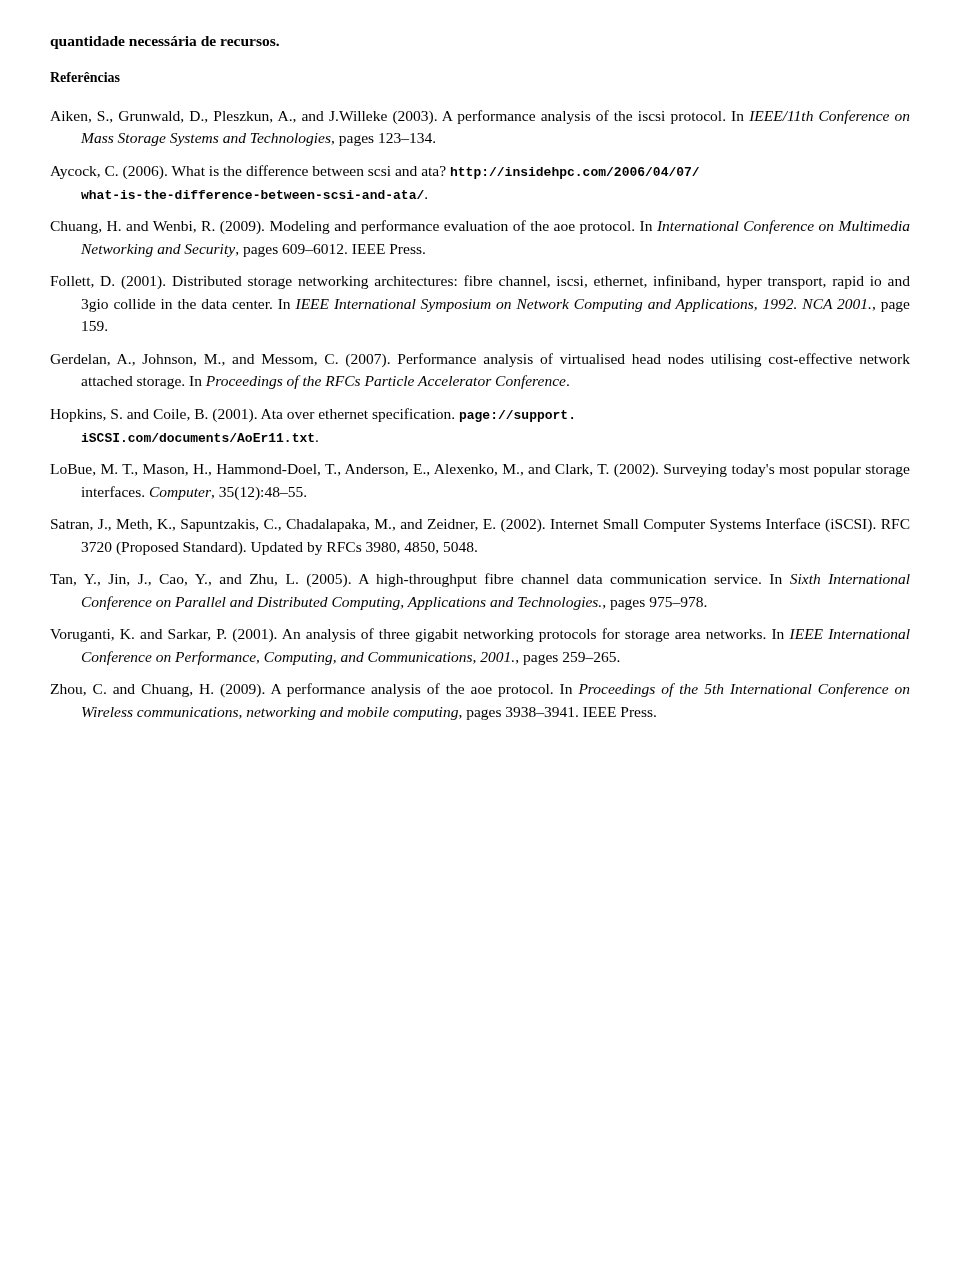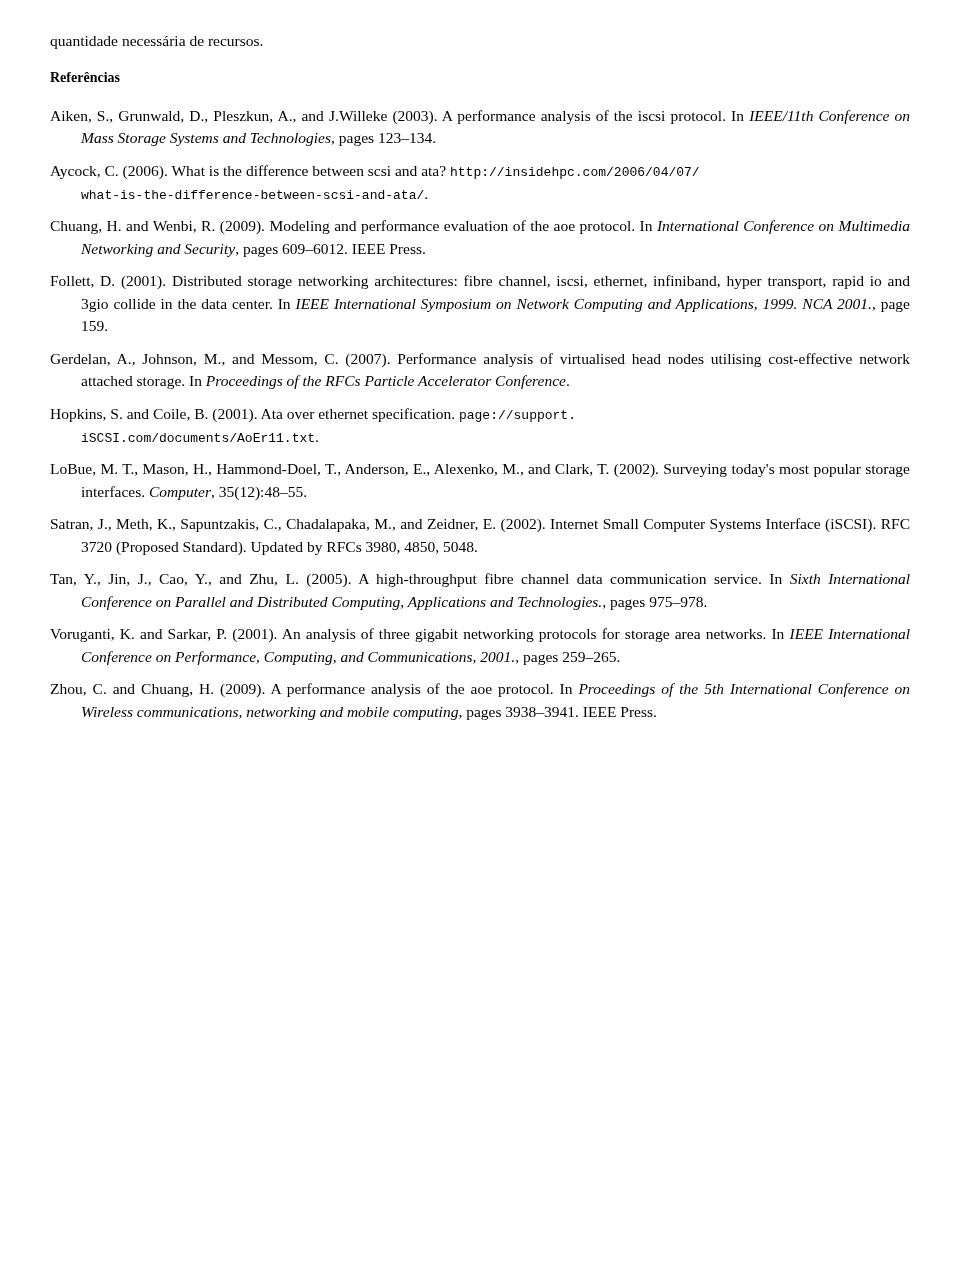--- a/index.html
+++ b/index.html
@@ -15,20 +15,21 @@
       line-height: 1.45;
       color: #000000;
       padding: 30px 50px 40px 50px;
       max-width: 960px;
       margin: 0 auto;
     }
 
     .intro-line {
       margin-bottom: 16px;
       text-align: justify;
+      font-weight: bold;
     }
 
     h2.references {
       font-size: 14px;
       font-weight: bold;
       margin-bottom: 16px;
       margin-top: 10px;
     }
 
     .ref-entry {
@@ -39,20 +40,21 @@
     }
 
     em {
       font-style: italic;
     }
 
     .block-url {
       font-family: "Courier New", Courier, monospace;
       font-size: 13px;
       word-break: break-all;
+      font-weight: bold;
     }
   </style>
 </head>
 <body>
 
 <div class="intro-line">
   <span>quantidade necessária de recursos.</span>
 </div>
 
 <h2 class="references">Referências</h2>
@@ -63,21 +65,21 @@
 
 <div class="ref-entry">
   <span>Aycock, C. (2006).  What is the difference between scsi and ata?  <span class="block-url">http://insidehpc.com/2006/04/07/</span><br><span class="block-url">what-is-the-difference-between-scsi-and-ata/</span>.</span>
 </div>
 
 <div class="ref-entry">
   <span>Chuang, H. and Wenbi, R. (2009).  Modeling and performance evaluation of the aoe protocol.  In <em>International Conference on Multimedia Networking and Security</em>, pages 609–6012.  IEEE Press.</span>
 </div>
 
 <div class="ref-entry">
-  <span>Follett, D. (2001).  Distributed storage networking architectures: fibre channel, iscsi, ethernet, infiniband, hyper transport, rapid io and 3gio collide in the data center.  In <em>IEEE International Symposium on Network Computing and Applications, 1999. NCA 2001.</em>, page 159.</span>
+  <span>Follett, D. (2001).  Distributed storage networking architectures: fibre channel, iscsi, ethernet, infiniband, hyper transport, rapid io and 3gio collide in the data center.  In <em>IEEE International Symposium on Network Computing and Applications, 1992. NCA 2001.</em>, page 159.</span>
 </div>
 
 <div class="ref-entry">
   <span>Gerdelan, A., Johnson, M., and Messom, C. (2007).  Performance analysis of virtualised head nodes utilising cost-effective network attached storage.  In <em>Proceedings of the RFCs Particle Accelerator Conference</em>.</span>
 </div>
 
 <div class="ref-entry">
   <span>Hopkins, S. and Coile, B. (2001).  Ata over ethernet specification.  <span class="block-url">page://support.</span><br><span class="block-url">iSCSI.com/documents/AoEr11.txt</span>.</span>
 </div>
 

